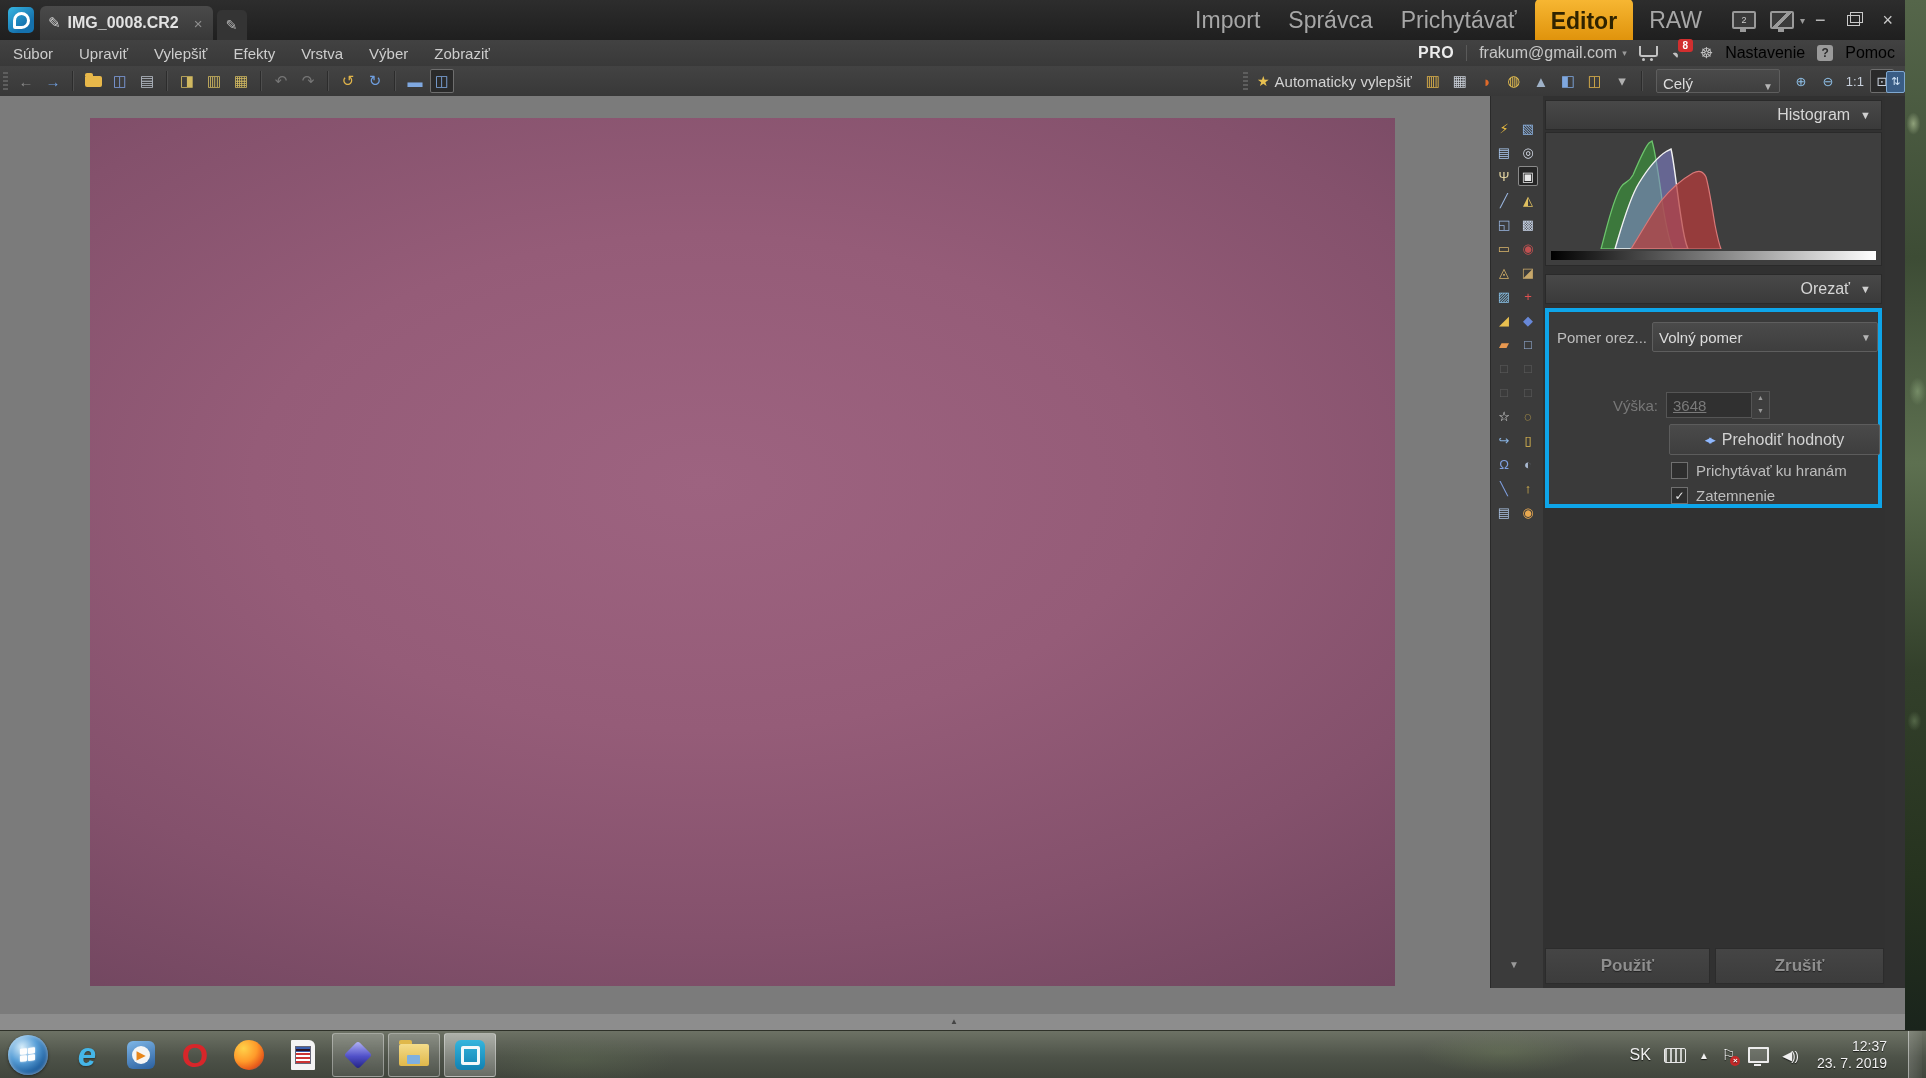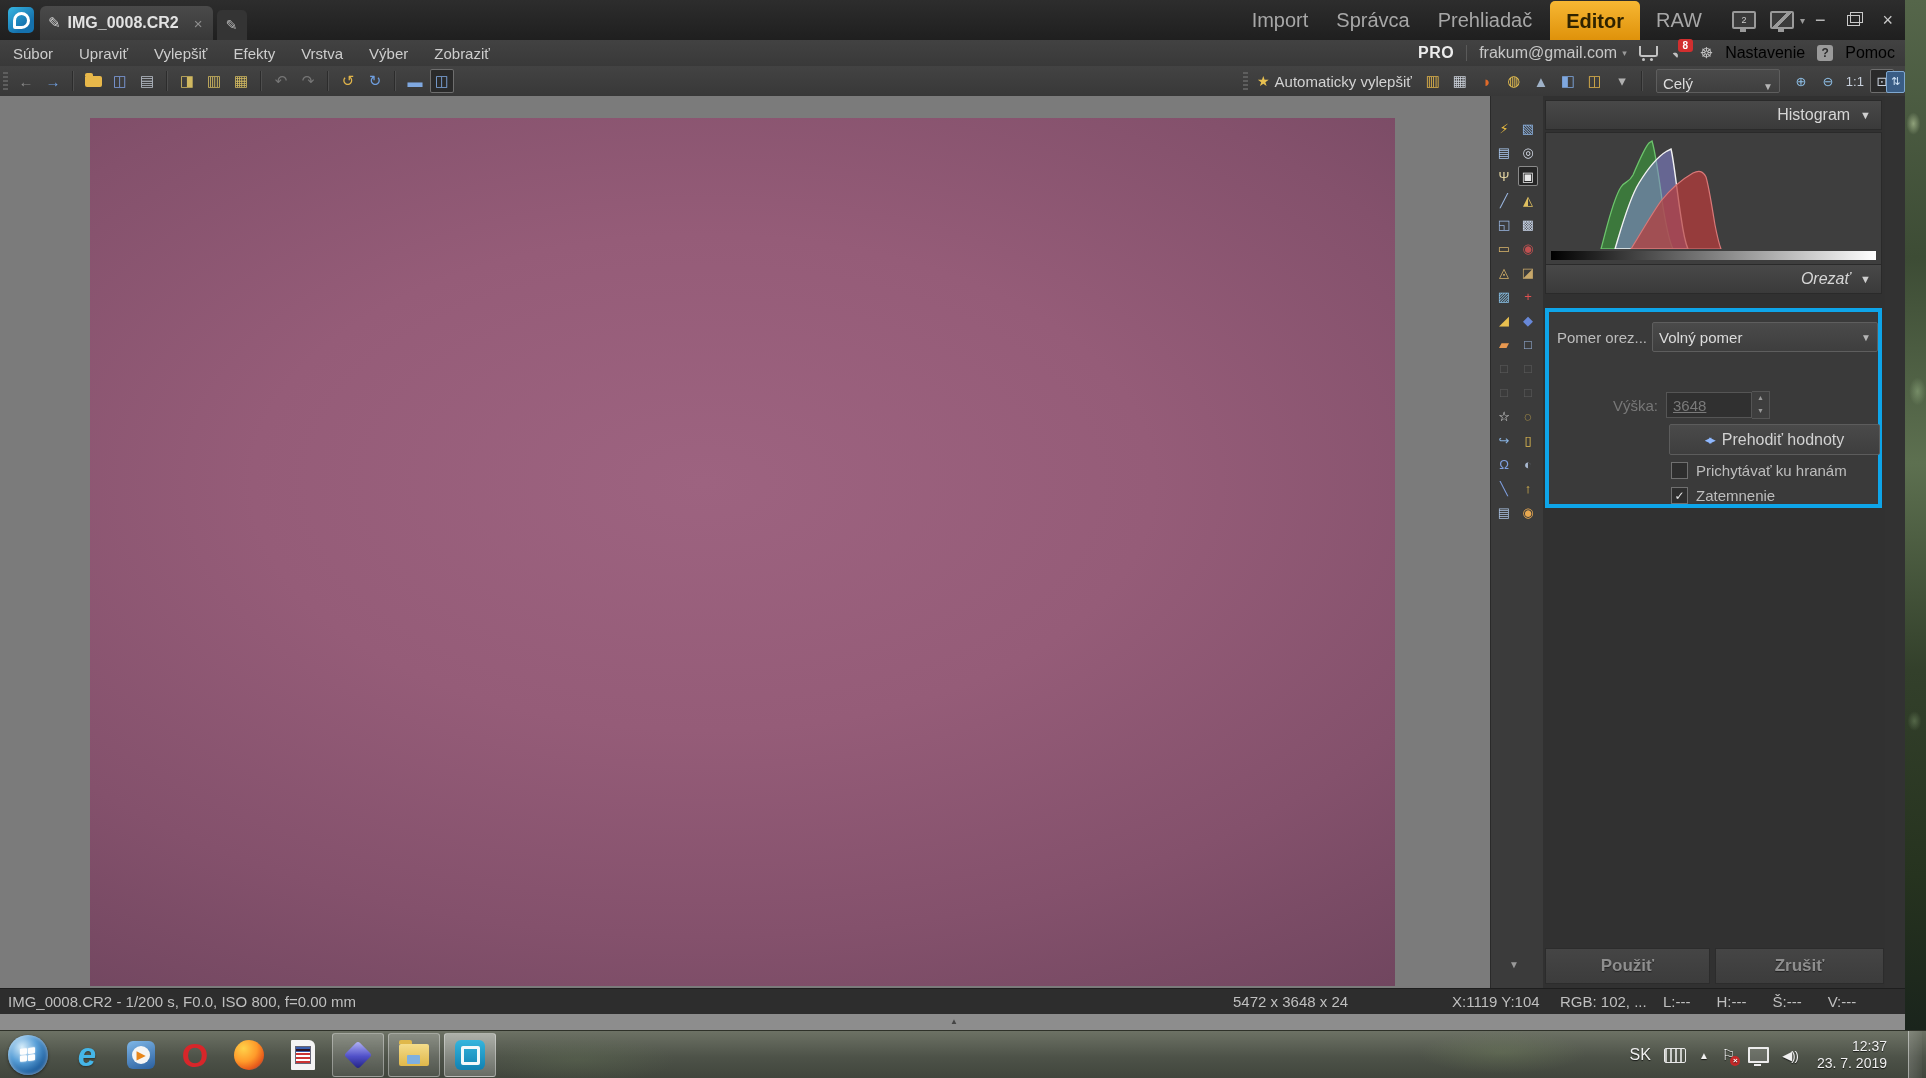--- a/index.html
+++ b/index.html
@@ -16,21 +16,21 @@
 
   
   .titlebar{left:0;top:0;width:1905px;height:40px;background:linear-gradient(180deg,#2d2d2d,#1f1f1f);display:flex;align-items:center;}
   .appicon{width:26px;height:26px;margin:0 6px 0 8px;border-radius:5px;background:linear-gradient(140deg,#37b6e2,#1571ad 70%);display:flex;align-items:center;justify-content:center;}
   .appicon i{display:block;width:11px;height:11px;border:3px solid #fff;border-radius:50% 50% 50% 2px;}
   .doctab{height:34px;margin-top:6px;padding:0 10px 0 8px;border-radius:6px 6px 0 0;background:linear-gradient(180deg,#4a4a4a,#383838);display:flex;align-items:center;gap:7px;color:#e3e3e3;font-size:16px;font-weight:bold;}
   .doctab .pencil{color:#cfcfcf;font-size:15px;font-weight:normal;}
   .doctab .x{color:#8f8f8f;font-weight:normal;font-size:15px;margin-left:8px;}
   .minitab{height:30px;width:30px;margin:10px 0 0 4px;border-radius:5px 5px 0 0;background:#343434;display:flex;align-items:center;justify-content:center;color:#b9b9b9;font-size:14px;}
   .modetabs{margin-left:auto;display:flex;align-items:center;}
-  .modetab{color:#a7a7a7;font-size:20px;padding:8px 14px;cursor:default;}
+  .modetab{color:#a7a7a7;font-size:23px;padding:8px 14px;cursor:default;}
   .modetab.active{background:linear-gradient(180deg,#f7b733,#dd8f07);color:#2f2300;font-weight:bold;border-radius:5px 5px 0 0;padding:9px 16px 10px;margin:3px 2px 0 4px;}
   .titleicons{display:flex;align-items:center;gap:14px;margin:0 10px 0 16px;}
   .mon{width:20px;height:14px;border:2px solid #9a9a9a;border-radius:2px;background:#3a3a3a;position:relative;font-size:9px;color:#cdcdcd;text-align:center;line-height:14px;}
   .mon:after{content:"";position:absolute;left:6px;bottom:-5px;width:6px;height:3px;background:#9a9a9a;}
   .mon.diag{background:#3a3a3a linear-gradient(135deg,transparent 42%,#9a9a9a 42% 58%,transparent 58%);}
   .ddarrow{color:#9a9a9a;font-size:10px;margin-left:-8px;}
   .winbtns{display:flex;align-items:center;gap:22px;margin-right:12px;color:#c9c9c9;}
   .winbtns span{font-size:18px;line-height:18px;}
   .restore-g{display:inline-block;width:11px;height:9px;border:1px solid #c9c9c9;position:relative;background:transparent;}
   .restore-g:before{content:"";position:absolute;left:2px;top:-4px;width:11px;height:9px;border:1px solid #c9c9c9;}
@@ -162,21 +162,21 @@
     <div class="doctab" data-name="document-tab">
       <span class="pencil" data-name="edit-document-icon">✎</span>
       <span data-name="document-tab-label">IMG_0008.CR2</span>
       <span class="x" data-name="close-tab-icon">×</span>
     </div>
     <div class="minitab" data-name="new-document-tab">✎</div>
     <div class="modetabs" data-name="mode-tabs">
 
     <div class="modetab" data-name="tab-import">Import</div>
         <div class="modetab" data-name="tab-spravca">Správca</div>
-        <div class="modetab" data-name="tab-prehliadac">Prehliadač</div>
+        <div class="modetab" data-name="tab-prehliadac">Prichytávať</div>
         <div class="modetab active" data-name="tab-editor">Editor</div>
         <div class="modetab" data-name="tab-raw">RAW</div>
       </div>
     <div class="titleicons" data-name="display-controls">
       <span class="mon" data-name="second-monitor-icon">2</span>
       <span class="mon diag" data-name="display-mode-icon"></span>
       <span class="ddarrow" data-name="display-dropdown-icon">▾</span>
     </div>
     <div class="winbtns" data-name="window-buttons">
       <span data-name="minimize-button">−</span>
@@ -471,21 +471,21 @@
       </div>
       <div class="histo-box" data-name="histogram-plot">
         <svg width="329" height="112" viewBox="0 0 329 112">
           <path d="M52,112 C58,90 64,62 72,50 C76,44 80,46 84,38 C90,24 96,10 100,6 L103,4 C106,14 110,40 114,70 C117,88 120,104 124,112 Z" fill="rgba(60,140,60,0.75)" stroke="#6cc46c" stroke-width="1.3" data-name="histogram-green-channel"></path>
           <path d="M66,112 C72,92 80,62 90,46 C98,33 108,20 118,14 L122,12 C125,24 128,55 132,80 C134,94 136,105 139,112 Z" fill="rgba(135,135,215,0.55)" stroke="#f2f2f2" stroke-width="1.4" data-name="histogram-blue-channel"></path>
           <path d="M82,112 C92,96 102,78 112,64 C120,54 130,44 144,36 C150,33 154,34 157,40 C160,50 163,70 166,88 C168,98 170,107 172,112 Z" fill="rgba(185,60,60,0.72)" stroke="#d87878" stroke-width="1.2" data-name="histogram-red-channel"></path>
         </svg>
         <div class="gradbar" data-name="histogram-gradient-bar"></div>
       </div>
 
-      <div class="phead" style="top:168px;font-style:italic;" data-name="crop-header">
+      <div class="phead" style="top:178px;" data-name="crop-header">
         <span data-name="crop-title">Orezať</span>
         <span class="dd" data-name="collapse-crop-icon">▼</span>
       </div>
 
       <div class="cropbody" data-name="crop-panel-body">
         <div class="row" style="left:8px;top:10px;width:321px;">
           <span class="lbl" data-name="ratio-label">Pomer orez...</span>
           <div class="select pselect" style="margin-left:auto;" data-name="ratio-select">
             <span data-name="ratio-value">Volný pomer</span>
             <span class="dd" data-name="chevron-down-icon">▼</span>
@@ -513,32 +513,20 @@
           <span class="lbl" data-name="darken-label">Zatemnenie</span>
         </div>
       </div>
 
       <div class="bigbtn" style="left:2px;top:852px;width:163px;" data-name="apply-button">Použiť</div>
       <div class="bigbtn" style="left:172px;top:852px;width:167px;" data-name="cancel-button">Zrušiť</div>
 
     </div>
   </div>
 
-  <div class="abs statusbar" data-name="status-bar">
-    <span style="left:8px;" data-name="status-file-info">IMG_0008.CR2 - 1/200 s, F0.0, ISO 800, f=0.00 mm</span>
-    <span style="left:1233px;" data-name="status-dimensions">5472 x 3648 x 24</span>
-    <span style="left:1452px;" data-name="status-cursor-pos">X:1119 Y:104</span>
-    <span style="left:1560px;" data-name="status-rgb">RGB: 102, ...</span>
-    <span class="lhsv" style="left:1663px;" data-name="status-hls">
-      <span data-name="status-l">L:---</span>
-      <span data-name="status-h">H:---</span>
-      <span data-name="status-s">Š:---</span>
-      <span data-name="status-v">V:---</span>
-    </span>
-  </div>
 
   <div class="abs bottomstrip" data-name="filmstrip-collapsed-bar">
     <span data-name="expand-filmstrip-icon">▲</span>
   </div>
 
   <div class="abs taskbar" data-name="windows-taskbar">
     <div class="orb" data-name="start-button">
         <div class="flag">
           <i></i>
           <i></i>

